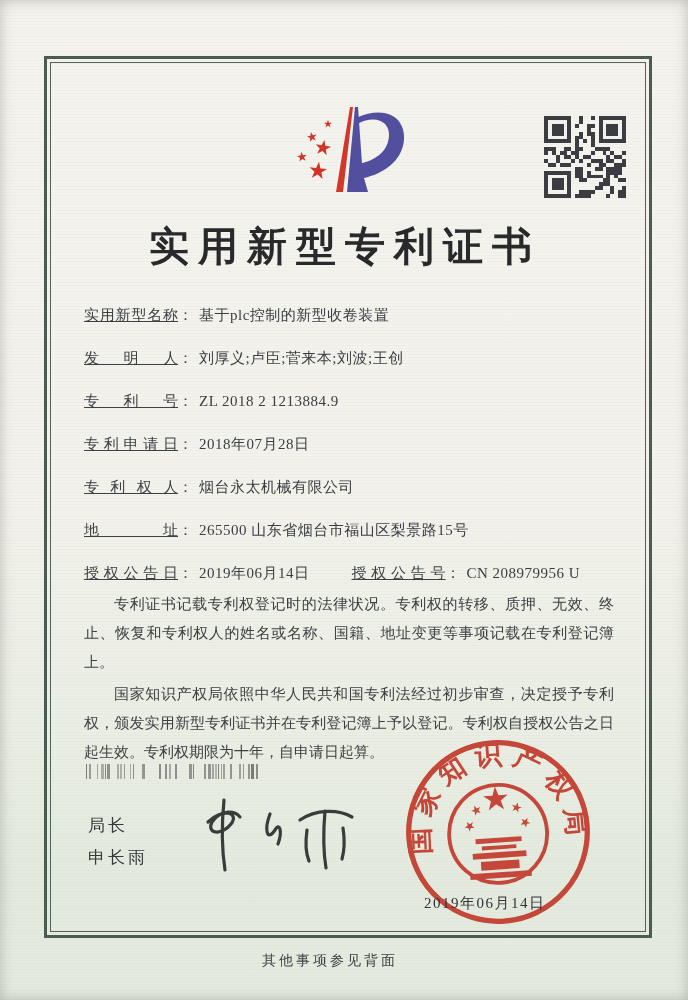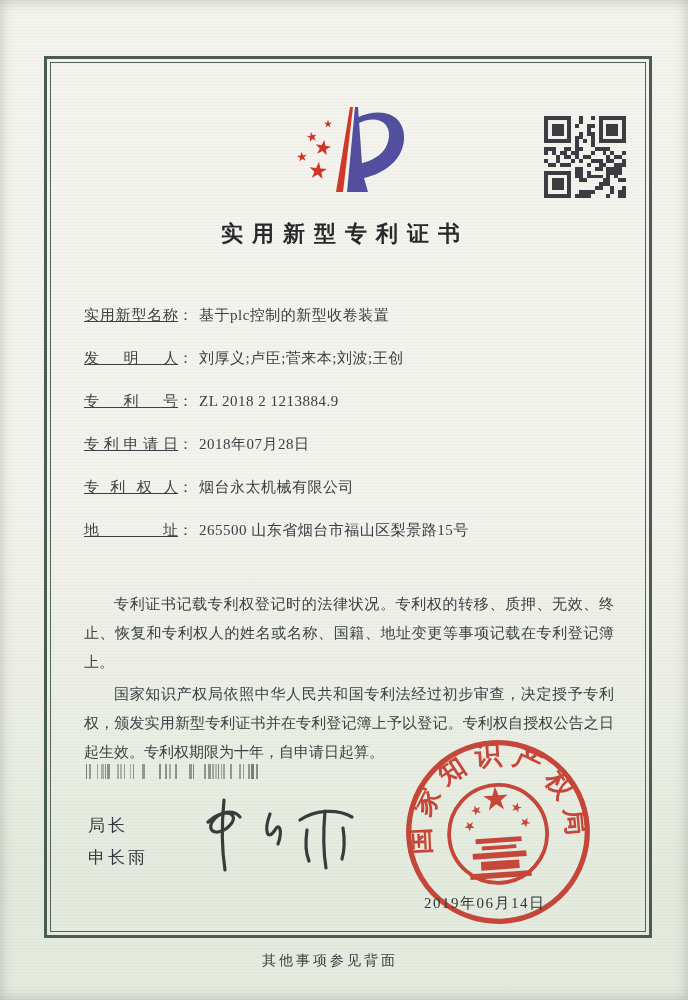--- a/index.html
+++ b/index.html
@@ -26,21 +26,21 @@
     position:absolute;inset:3px;border:1px solid #50625a;
   }
   .cert-no{
     position:absolute;left:66px;top:104px;
     font-size:16px;letter-spacing:2px;color:#3f4347;
   }
   .logo{position:absolute;left:290px;top:102px;width:124px;height:96px;}
   .qr{position:absolute;left:544px;top:116px;width:82px;height:82px;}
   .title{
     position:absolute;left:44px;top:219px;width:602px;text-align:center;
-    font-size:22px;font-weight:600;letter-spacing:9px;color:#27292b;
+    font-size:40px;font-weight:600;letter-spacing:9px;color:#27292b;
   }
   .fields{position:absolute;left:84px;top:302px;width:540px;font-size:15px;color:#3d4145;}
   .frow{margin-bottom:17px;line-height:26px;white-space:nowrap;}
   .flabel{
     display:inline-block;width:94px;vertical-align:bottom;
     text-align:justify;text-align-last:justify;color:#3d4145;text-decoration:underline;
   }
   .fcolon{display:inline-block;margin-right:6px;}
   .fvalue{letter-spacing:.5px;color:#3a3e42;}
   .grant-second{margin-left:42px;}
@@ -333,20 +333,23 @@
     </div>
     <div class="frow">
       <span class="flabel">专利申请日</span><span class="fcolon">：</span><span class="fvalue">2018年07月28日</span>
     </div>
     <div class="frow">
       <span class="flabel">专利权人</span><span class="fcolon">：</span><span class="fvalue">烟台永太机械有限公司</span>
     </div>
     <div class="frow">
       <span class="flabel">地址</span><span class="fcolon">：</span><span class="fvalue">265500 山东省烟台市福山区梨景路15号</span>
     </div>
+    <div class="frow">
+      <span class="flabel">授权公告日</span><span class="fcolon">：</span><span class="fvalue">2019年06月14日</span><span class="flabel grant-second">授权公告号</span><span class="fcolon">：</span><span class="fvalue">CN 208979956 U</span>
+    </div>
   </div>
 
   <div class="paras">
     <p>专利证书记载专利权登记时的法律状况。专利权的转移、质押、无效、终止、恢复和专利权人的姓名或名称、国籍、地址变更等事项记载在专利登记簿上。</p>
     <p>国家知识产权局依照中华人民共和国专利法经过初步审查，决定授予专利权，颁发实用新型专利证书并在专利登记簿上予以登记。专利权自授权公告之日起生效。专利权期限为十年，自申请日起算。</p>
   </div>
 
   <div class="barcode">
     <svg id="bar-svg" viewBox="0 0 178 15" width="178" height="15">
         <rect x="0" y="0" width="1" height="15" fill="#4b4d4e" opacity="0.94"></rect>

